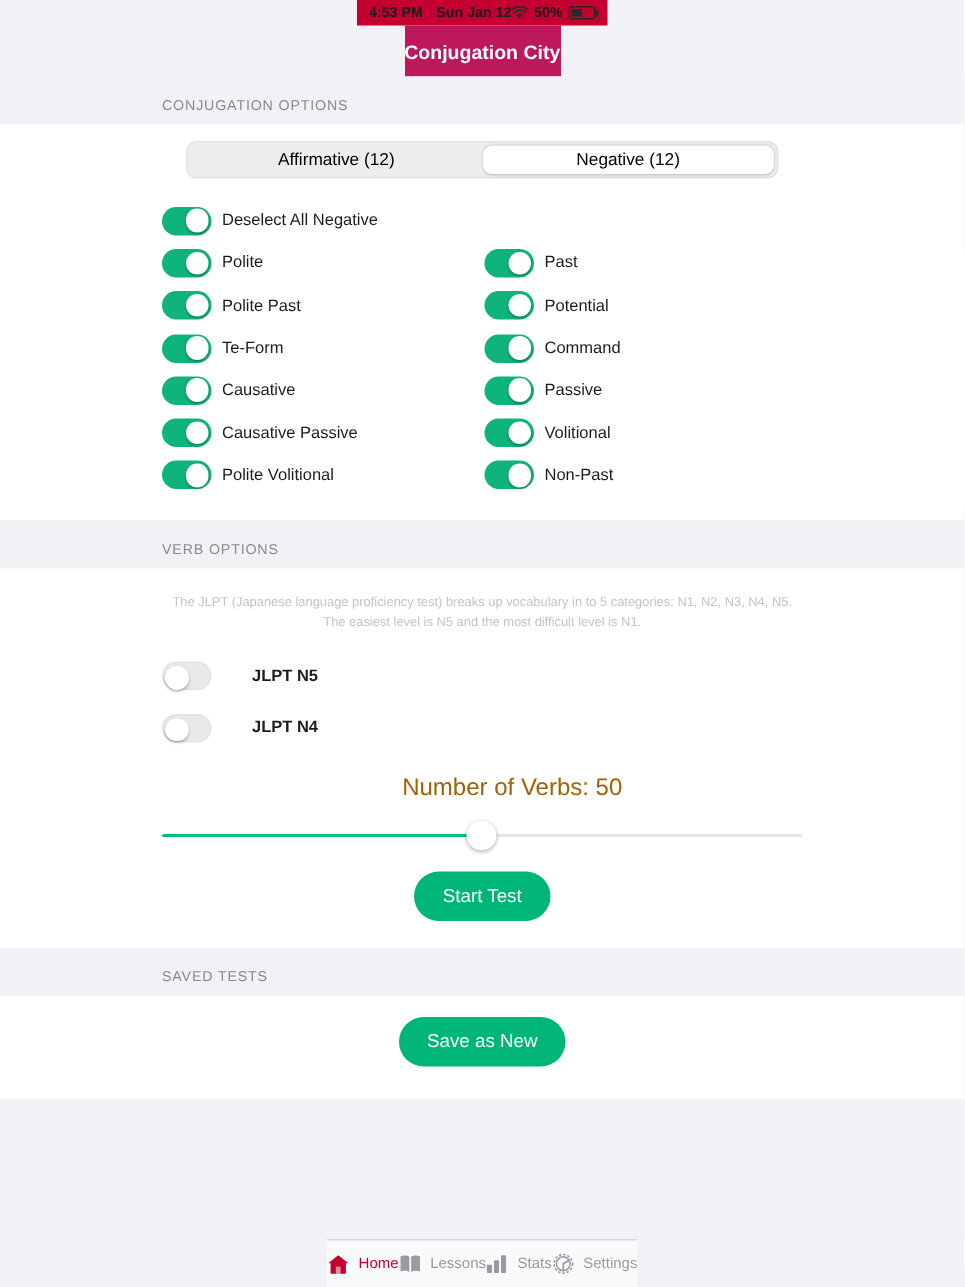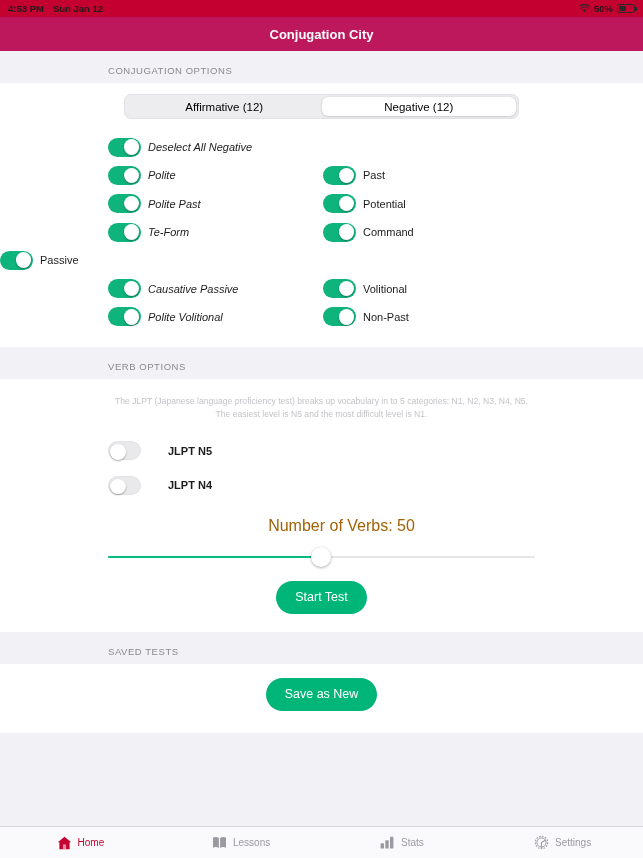--- a/index.html
+++ b/index.html
@@ -6,21 +6,21 @@
   html, body {
     width: 643px; height: 858px;
     font-family: "Liberation Sans", sans-serif;
     background: #ffffff;
     overflow: hidden;
   }
   #app {
     position: relative;
     width: 643px; height: 858px;
     background: #F1F1F6;
-    display: flex; flex-direction: column;
+    display: flex; flex-direction: column; align-items: center;
   }
 
   
   .statusbar {
     height: 17px;
     background: #C3002F;
     color: #1b1b1b;
     display: flex; align-items: center;
     font-size: 9.5px; font-weight: bold;
     padding: 0 8px;
@@ -95,21 +95,21 @@
   }
   .toggle-row {
     display: flex;
     height: 28.3px;
     align-items: center;
   }
   .tcell {
     display: flex; align-items: center; gap: 7px;
     width: 215px;
   }
-  .tcell.left  { margin-left: 108px; font-style: italic; }
+  .tcell.left  { margin-left: 108px; }
   .tcell.right { margin-left: 0px; }
   .tcell.empty { visibility: hidden; }
 
   .switch {
     position: relative;
     width: 33px; height: 19px;
     border-radius: 10px;
     flex: 0 0 auto;
   }
   .switch.on  { background: #0FB37C; }
@@ -292,20 +292,26 @@
           </div>
           <div class="tcell right">
             <span class="switch on">
                 <span class="knob"></span>
               </span>
             <span class="tlabel">Command</span>
           </div>
         </div>
 
         <div class="toggle-row">
+          <div class="tcell left">
+            <span class="switch on">
+                <span class="knob"></span>
+              </span>
+            <span class="tlabel">Causative</span>
+          </div>
           <div class="tcell right">
             <span class="switch on">
                 <span class="knob"></span>
               </span>
             <span class="tlabel">Passive</span>
           </div>
         </div>
 
         <div class="toggle-row">
           <div class="tcell left">

